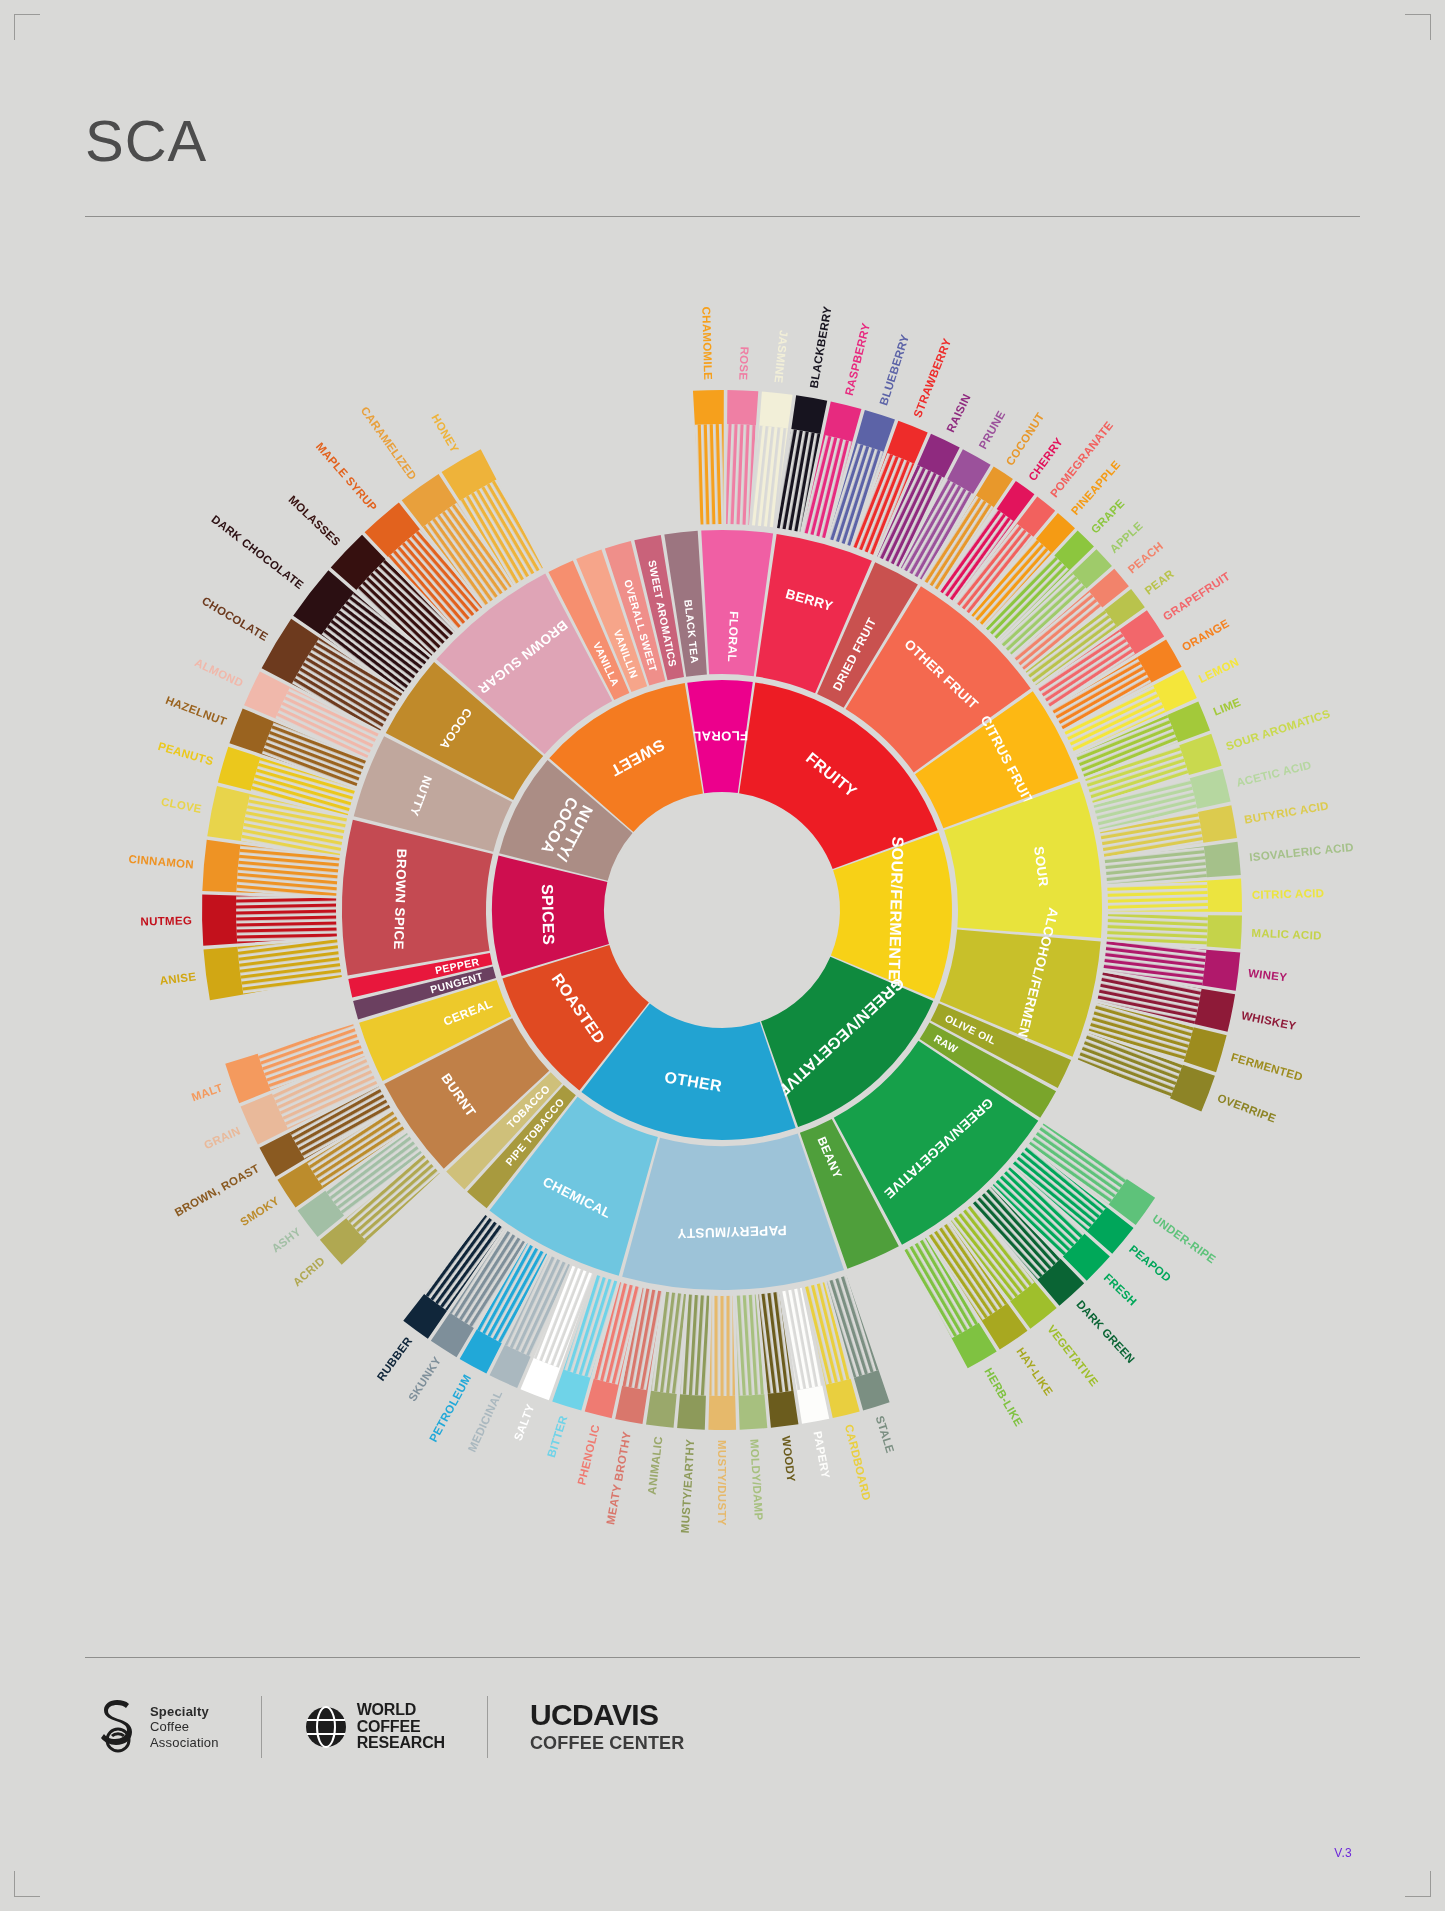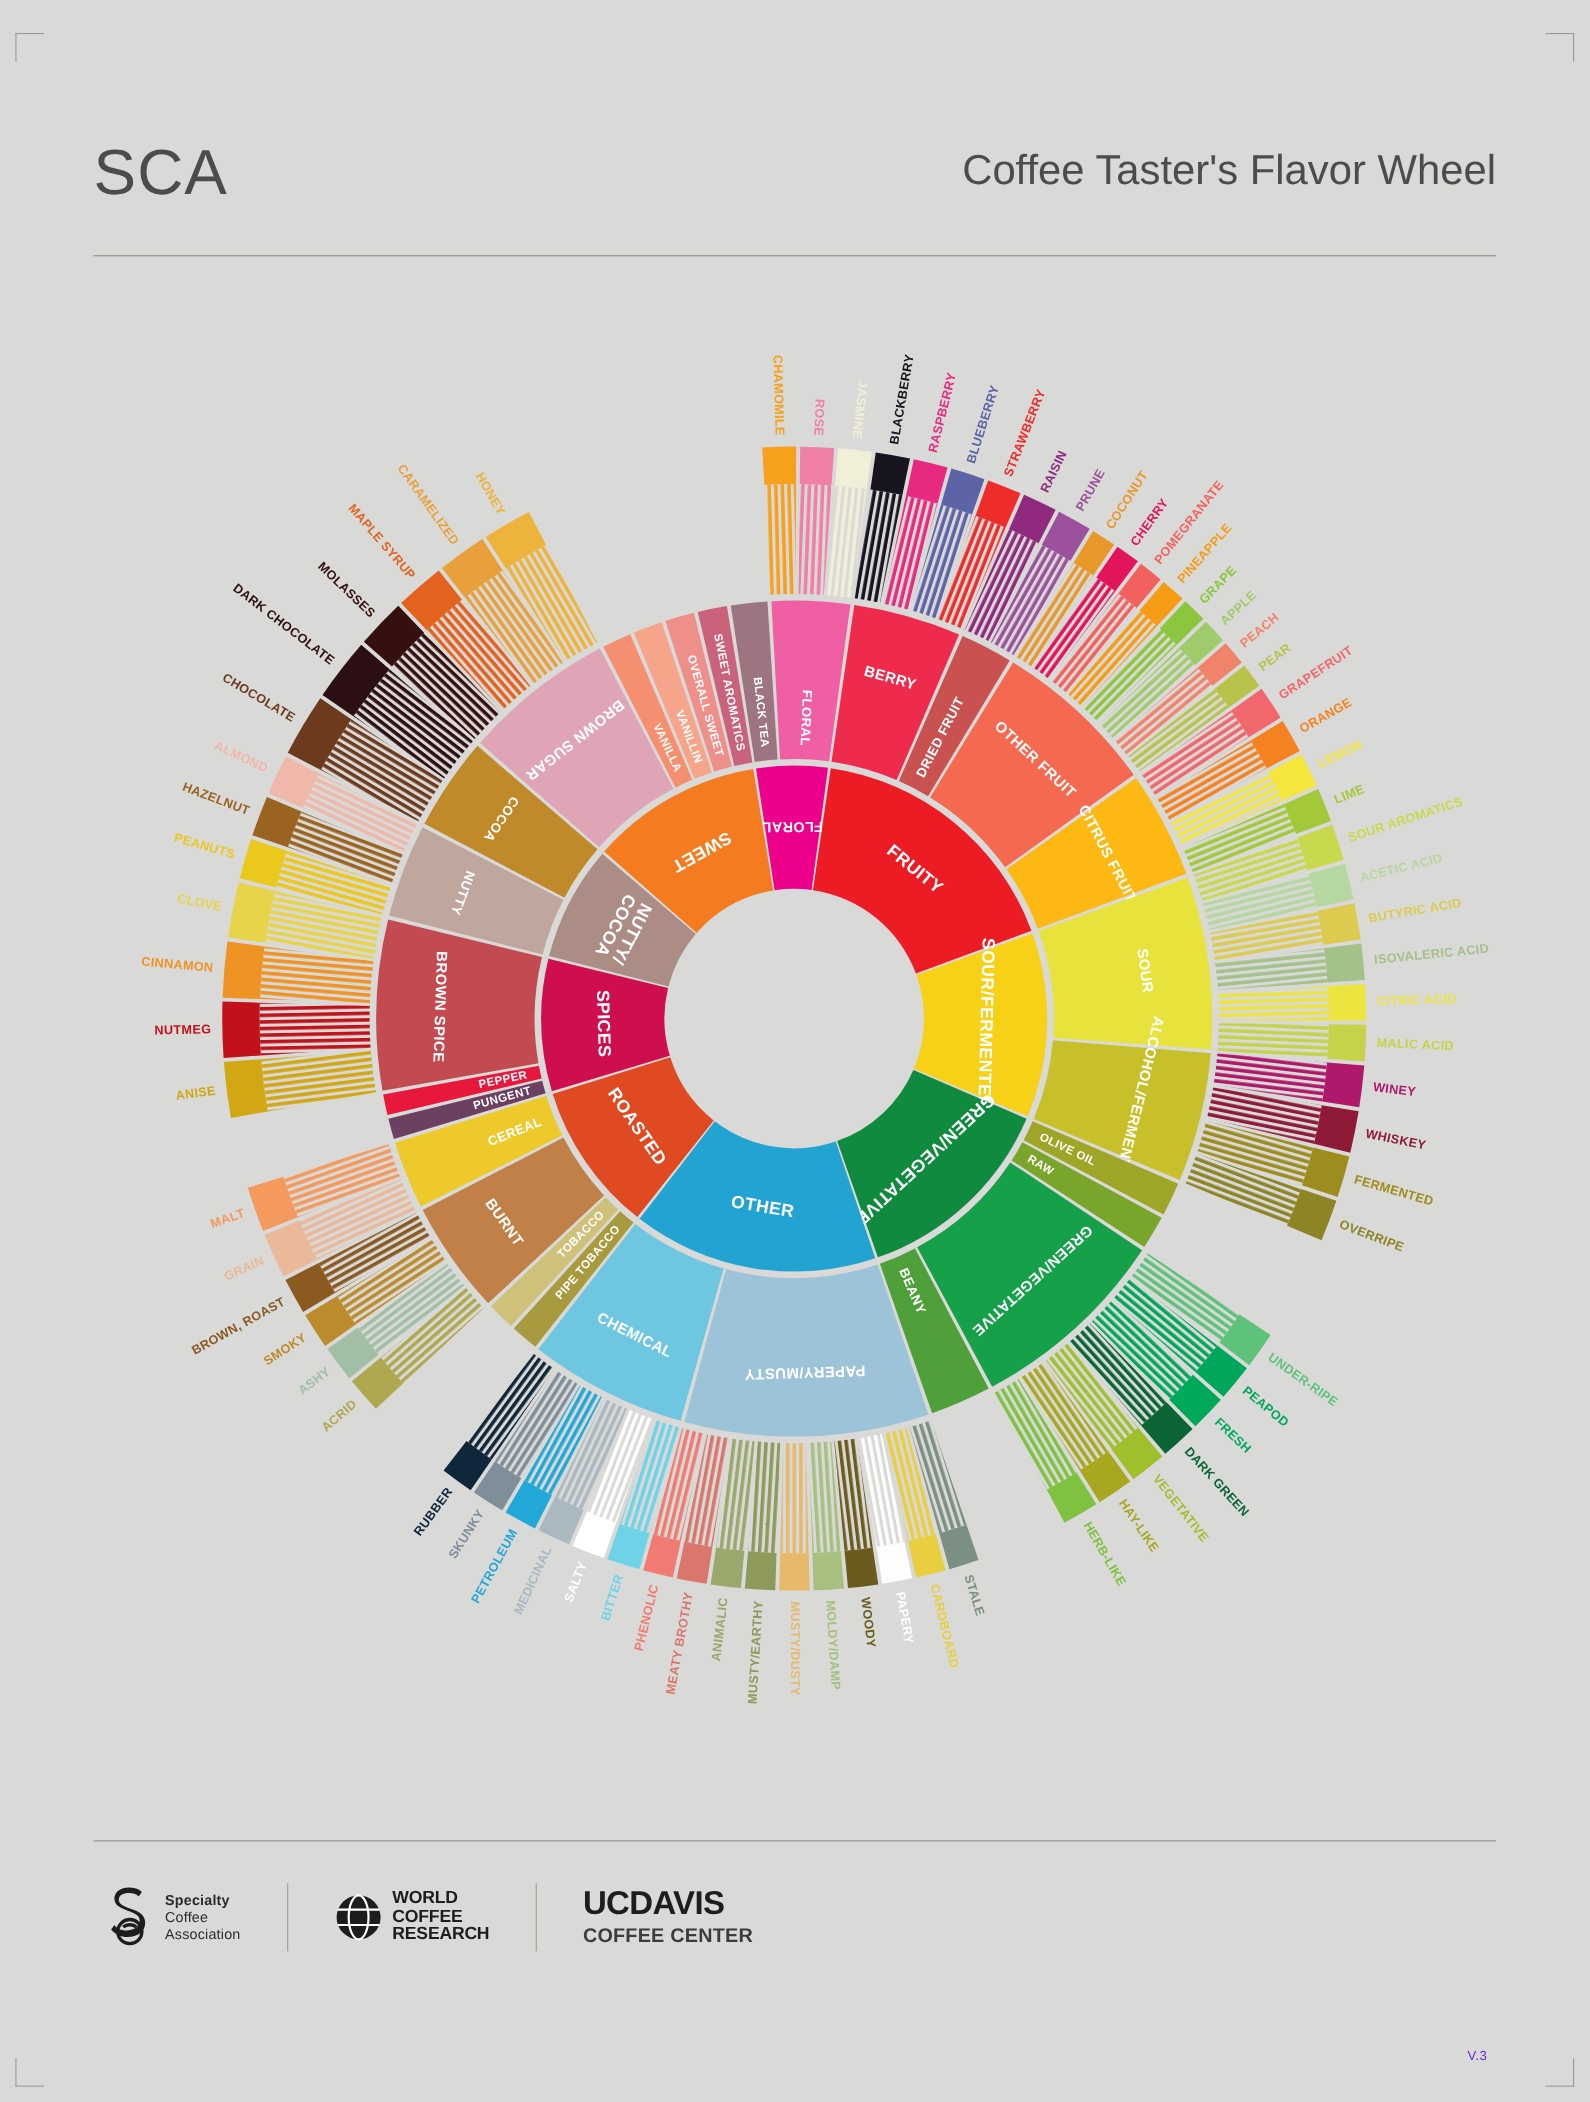--- a/index.html
+++ b/index.html
@@ -6,21 +6,20 @@
   body{
     width:1445px;height:1911px;
     font-family:"Liberation Sans", sans-serif;
     color:#3c3c3c;
     position:relative;
     overflow:hidden;
   }
   .page{
     position:absolute;inset:0;
     background:#d9d9d7;
-    margin-top:16px;
   }
   
   .crop{position:absolute;width:26px;height:26px;}
   .crop i{position:absolute;background:#9a9a98;}
   .crop .h{height:1px;width:26px;}
   .crop .v{width:1px;height:26px;}
   .crop-tl{left:14px;top:14px;}
   .crop-tl .h{top:0;left:0;} .crop-tl .v{left:0;top:0;}
   .crop-tr{right:14px;top:14px;}
   .crop-tr .h{top:0;right:0;} .crop-tr .v{right:0;top:0;}
@@ -113,21 +112,20 @@
       <i class="h"></i>
       <i class="v"></i>
     </div>
   <div class="crop crop-br">
       <i class="h"></i>
       <i class="v"></i>
     </div>
 
   <header class="sheet-head">
     <div class="brand">SCA</div>
-    <div class="sheet-title">Coffee Taster's Flavor Wheel</div>
   </header>
   <div class="rule-top"></div>
 
   <div class="wheel-wrap">
     <svg class="wheel" id="wheel-svg" width="1445" height="1330" viewBox="0 0 1445 1330">
         <defs>
           <pattern id="stp0" width="6" height="6" patternUnits="userSpaceOnUse" patternTransform="rotate(99.9375)">
             <rect width="6" height="6" fill="#d9d9d7"></rect>
             <rect width="6" height="3.2" fill="#17141f"></rect>
           </pattern>

